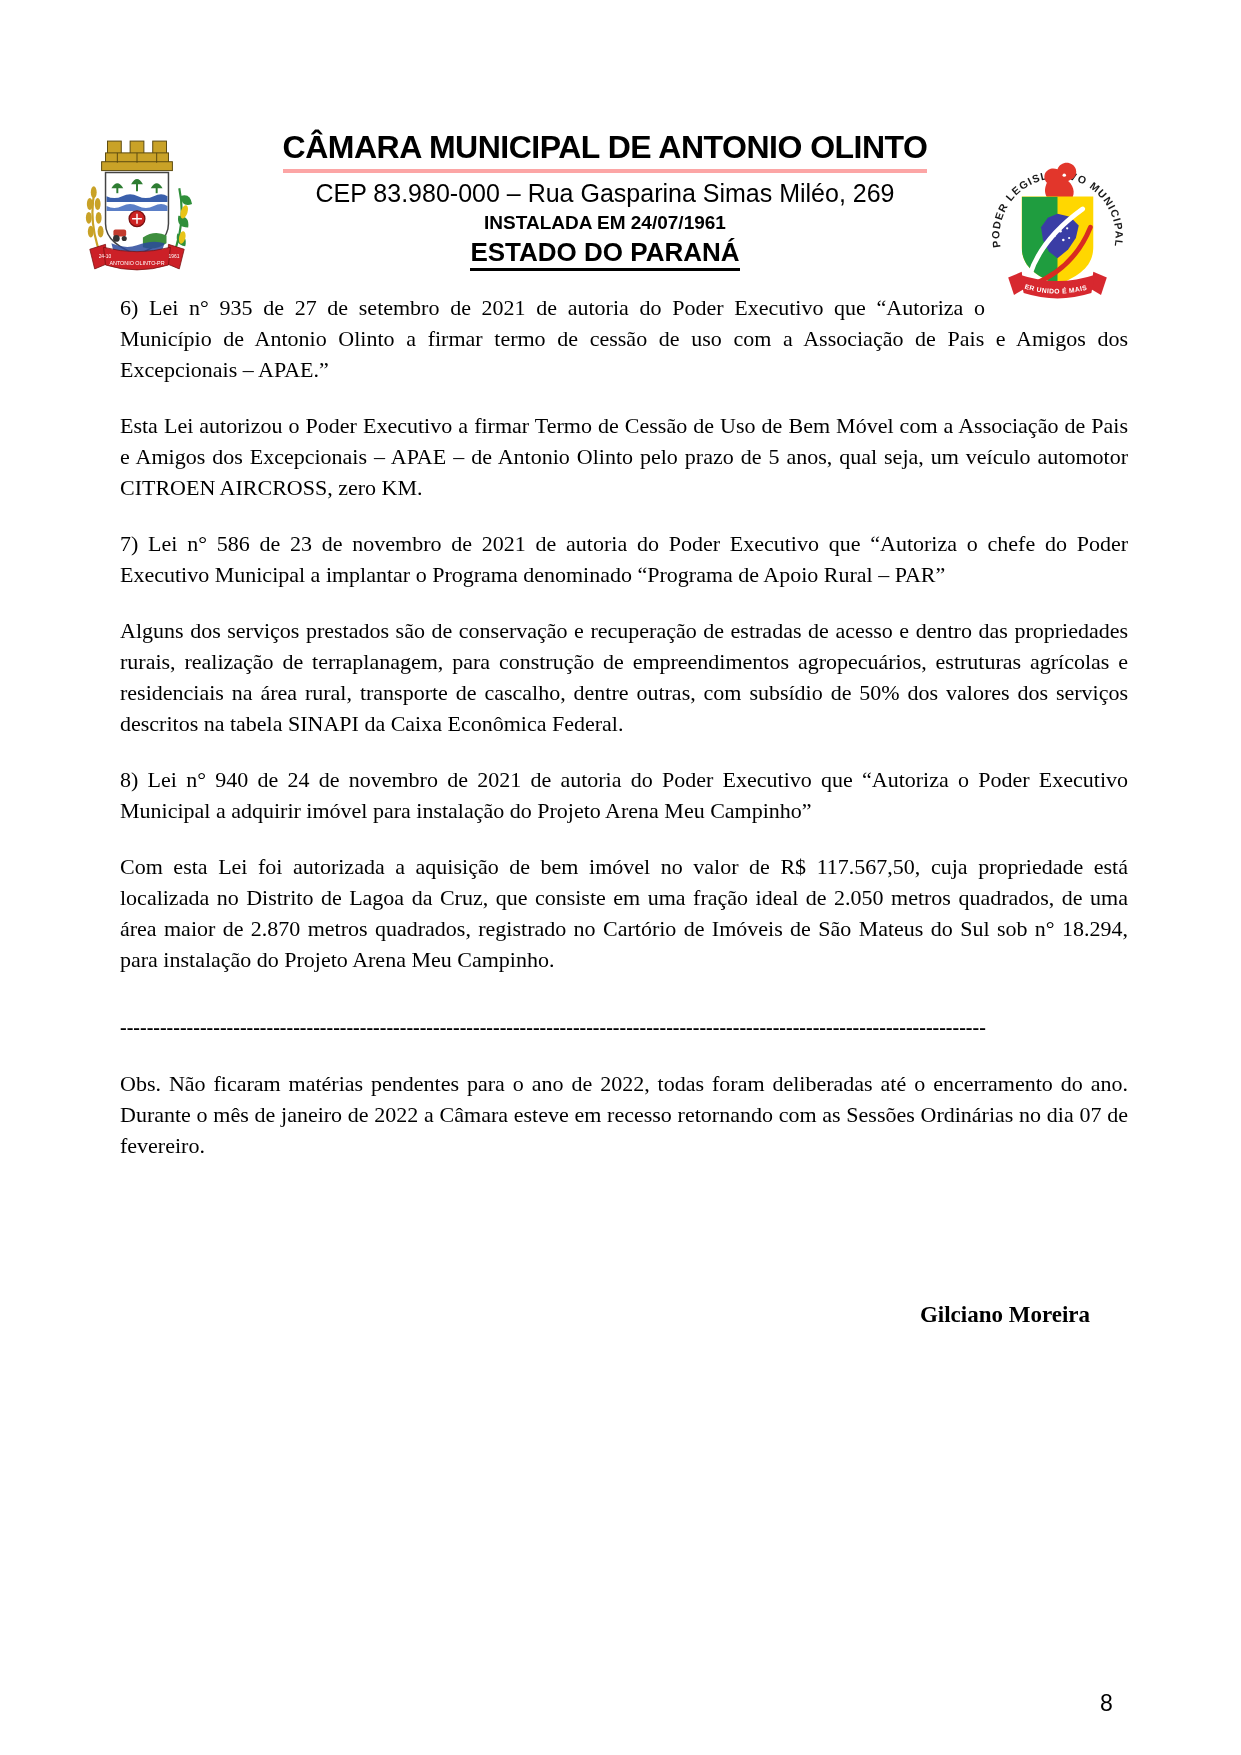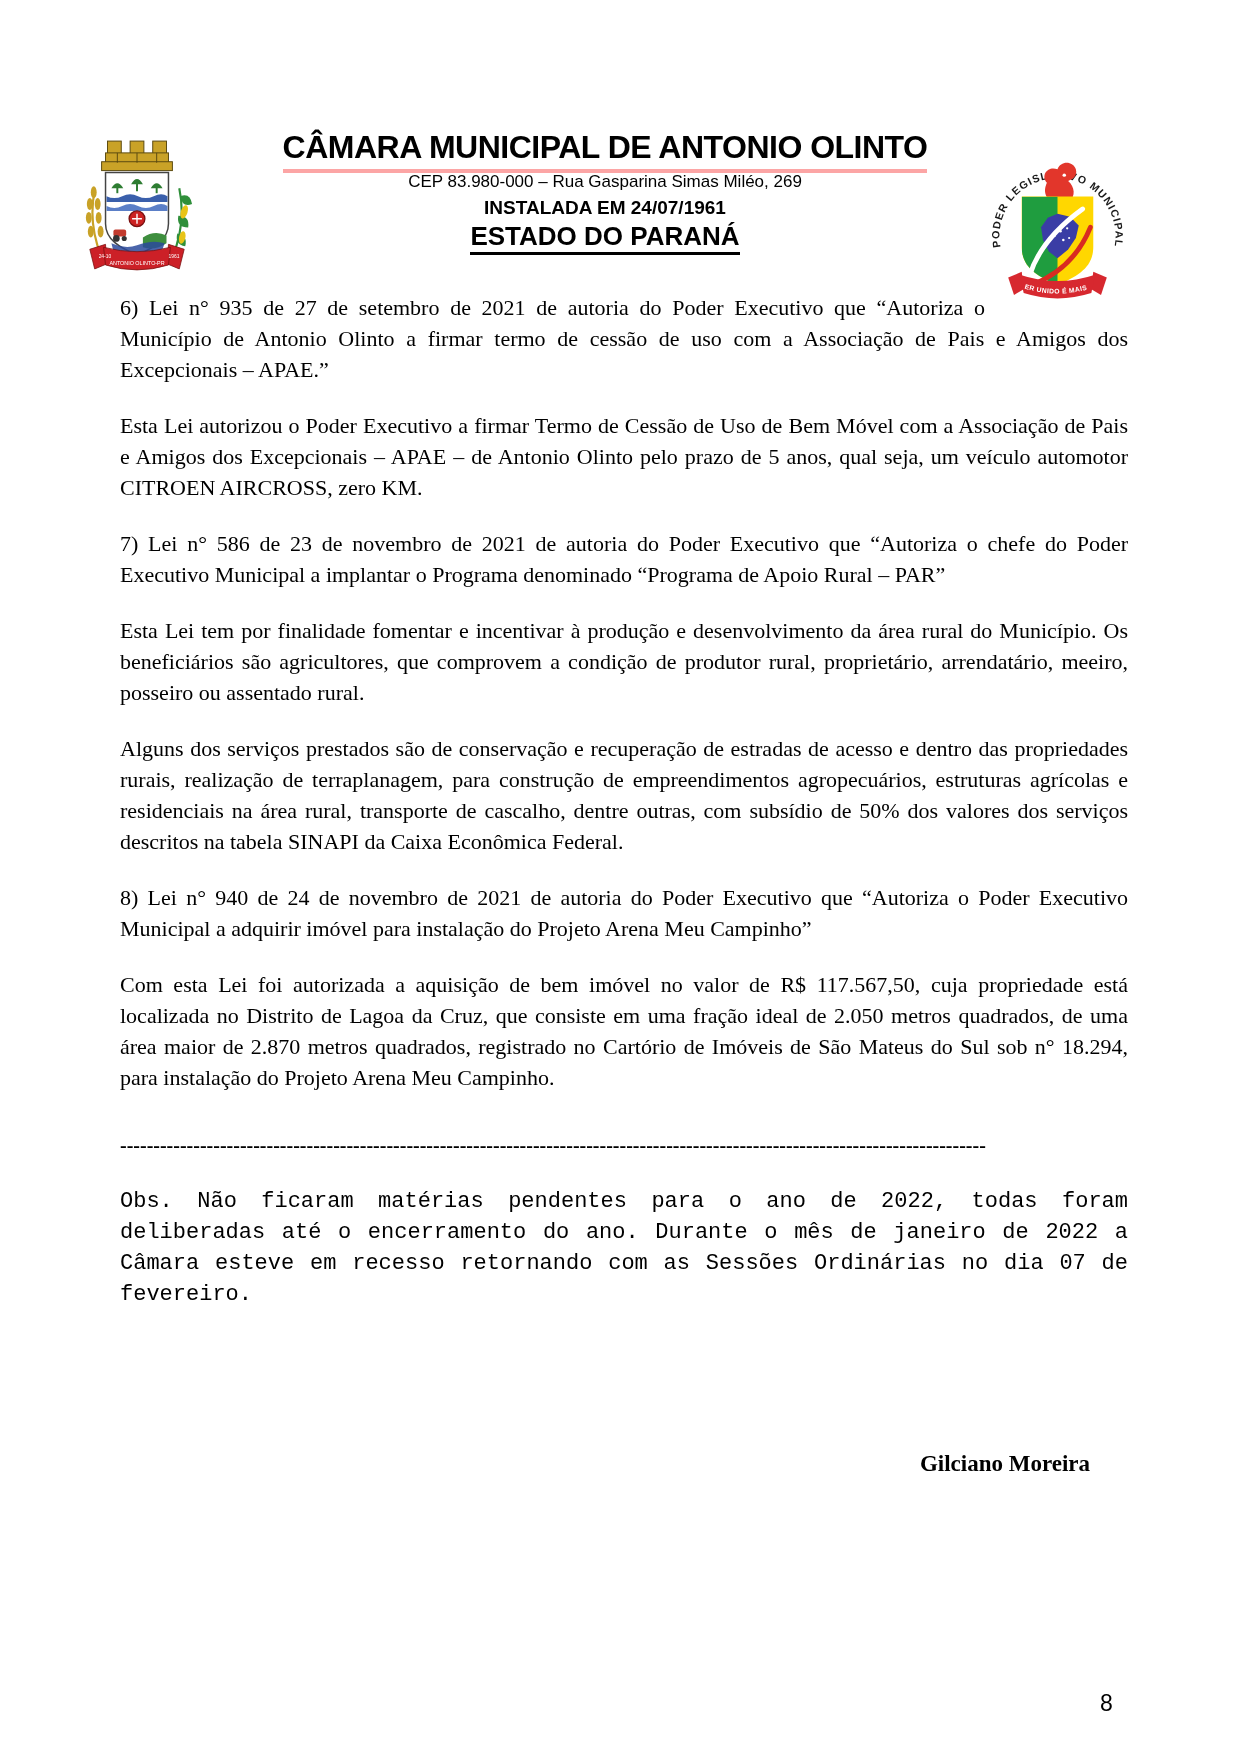--- a/index.html
+++ b/index.html
@@ -17,36 +17,36 @@
   .emblem  { position: absolute; left: 985px; top: 140px; width: 145px; height: 165px; }
   .header-text {
     position: absolute; left: 200px; top: 130px; width: 810px;
     text-align: center; font-family: "Liberation Sans", sans-serif;
   }
   .doc-title {
     display: inline-block; font-size: 32px; font-weight: bold;
     letter-spacing: -0.5px; line-height: 1.12;
     border-bottom: 4px solid #fca5a5; padding-bottom: 3px;
   }
-  .doc-address   { font-size: 17px; line-height: 1.1; }
+  .doc-address   { font-size: 25px; margin-top: 7px; line-height: 1.1; }
   .doc-installed { font-size: 19px; font-weight: bold; margin-top: 6px; line-height: 1.1; }
   .doc-state     { font-size: 26px; font-weight: bold; margin-top: 4px; line-height: 1.1; }
   .doc-state span { display: inline-block; border-bottom: 3px solid #000; padding-bottom: 1px; }
   
   .body-text {
     position: absolute; left: 120px; top: 292px; width: 1008px;
     font-size: 22px; line-height: 31px; text-align: justify;
   }
   .first-line-float { float: right; width: 143px; height: 22px; }
   .body-text p { margin: 0 0 25px 0; }
   .divider {
     margin: 37px 0 25px 0; width: 900px; overflow: hidden;
     white-space: nowrap; line-height: 31px; font-weight: bold; font-size: 20px;
   }
-  .obs { margin: 0; font-family: Liberation Mono, monospace; }
+  .obs { margin: 0; }
   .sig {
     margin: 138px 38px 0 0; text-align: right;
     font-weight: bold; font-size: 23px; line-height: 31px;
   }
   .page-num {
     position: absolute; left: 1100px; top: 1690px;
     font-family: "Liberation Sans", sans-serif; font-size: 23px;
   }
 </style>
 </head>
@@ -166,21 +166,20 @@
     <div class="doc-state">
       <span>ESTADO DO PARANÁ</span>
     </div>
   </div>
 
   <div class="body-text">
     <div class="first-line-float"></div>
     <p>6) Lei n° 935 de 27 de setembro de 2021 de autoria do Poder Executivo que “Autoriza o Município de Antonio Olinto a firmar termo de cessão de uso com a Associação de Pais e Amigos dos Excepcionais – APAE.”</p>
     <p>Esta Lei autorizou o Poder Executivo a firmar Termo de Cessão de Uso de Bem Móvel com a Associação de Pais e Amigos dos Excepcionais – APAE – de Antonio Olinto pelo prazo de 5 anos, qual seja, um veículo automotor CITROEN AIRCROSS, zero KM.</p>
     <p>7) Lei n° 586 de 23 de novembro de 2021 de autoria do Poder Executivo que “Autoriza o chefe do Poder Executivo Municipal a implantar o Programa denominado “Programa de Apoio Rural – PAR”</p>
-    <p>Esta Lei tem por finalidade fomentar e incentivar à produção e desenvolvimento da área rural do Município. Os beneficiários são agricultores, que comprovem a condição de produtor rural, proprietário, arrendatário, meeiro, posseiro ou assentado rural.</p>
     <p>Alguns dos serviços prestados são de conservação e recuperação de estradas de acesso e dentro das propriedades rurais, realização de terraplanagem, para construção de empreendimentos agropecuários, estruturas agrícolas e residenciais na área rural, transporte de cascalho, dentre outras, com subsídio de 50% dos valores dos serviços descritos na tabela SINAPI da Caixa Econômica Federal.</p>
     <p>8) Lei n° 940 de 24 de novembro de 2021 de autoria do Poder Executivo que “Autoriza o Poder Executivo Municipal a adquirir imóvel para instalação do Projeto Arena Meu Campinho”</p>
     <p>Com esta Lei foi autorizada a aquisição de bem imóvel no valor de R$ 117.567,50, cuja propriedade está localizada no Distrito de Lagoa da Cruz, que consiste em uma fração ideal de 2.050 metros quadrados, de uma área maior de 2.870 metros quadrados, registrado no Cartório de Imóveis de São Mateus do Sul sob n° 18.294, para instalação do Projeto Arena Meu Campinho.</p>
     <div class="divider">----------------------------------------------------------------------------------------------------------------------------------</div>
     <p class="obs">Obs. Não ficaram matérias pendentes para o ano de 2022, todas foram deliberadas até o encerramento do ano. Durante o mês de janeiro de 2022 a Câmara esteve em recesso retornando com as Sessões Ordinárias no dia 07 de fevereiro.</p>
     <div class="sig">
       <div>Gilciano Moreira</div>
     </div>
   </div>
 

